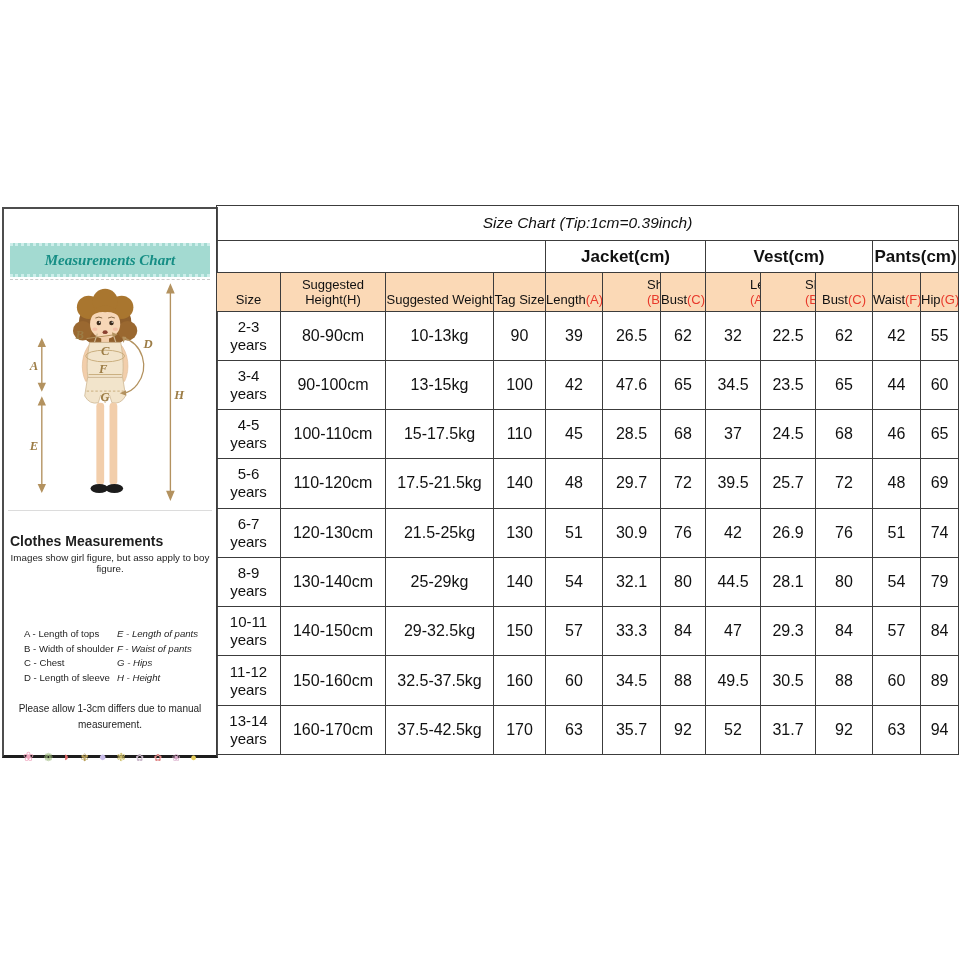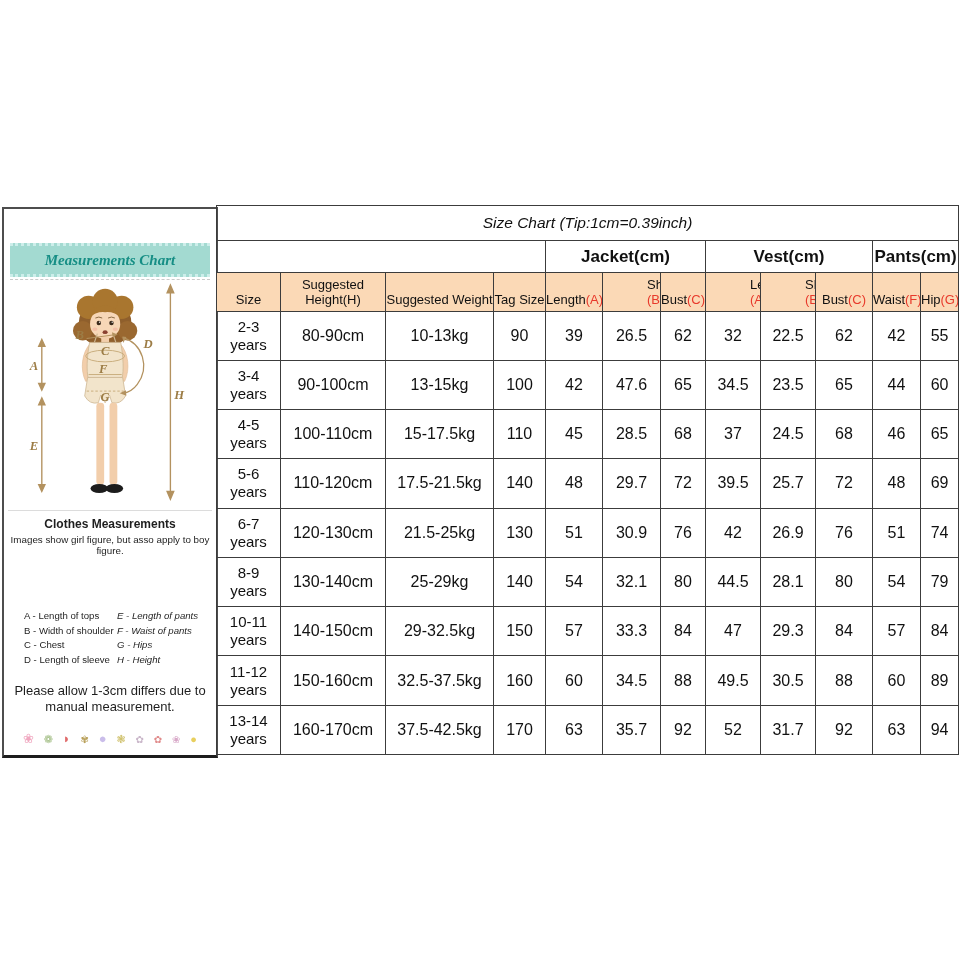--- a/index.html
+++ b/index.html
@@ -14,27 +14,27 @@
   .banner {
     margin:34px 6px 0 6px; height:34px; line-height:28px; text-align:center;
     background:#a3dad1; border-top:3px dotted #cdeeea; border-bottom:3px dotted #cdeeea;
     font-family:"Liberation Serif", serif; font-style:italic; font-weight:bold;
     font-size:15px; color:#168e85;
   }
   .banner-underline { margin:2px 6px 0 6px; border-top:1px dashed #c9c9c9; }
   .figure-wrap { width:200px; height:226px; margin:2px auto 0 auto; }
   .figure-divider { margin:2px 4px 0 4px; border-top:1px solid #dcdcdc; }
   .notes { padding:6px 6px 0 6px; color:#1e1e1e; }
-  .notes-heading { text-align:center; font-size:12px; font-weight:bold; }
+  .notes-heading { text-align:left; font-size:14px; font-weight:bold;margin-top:16px; }
   .notes-sub { text-align:center; font-size:9.8px; margin-top:3px; }
   .legend { display:flex; margin-top:5px; padding-left:14px; }
   .legend-col { font-size:9.6px; line-height:14.5px;margin-top:48px; }
   .legend-col.left { width:96px; }
   .legend-col.right { width:96px;font-style:italic; }
-  .disclaimer { margin-top:16px; text-align:center; font-size:13px; line-height:16px; padding:0 4px; }
+  .disclaimer { margin-top:16px; text-align:center; font-size:10px; line-height:16px; padding:0 4px; }
   .doodle-row { margin-top:8px; display:flex; justify-content:space-around; align-items:flex-end; padding:0 8px; height:22px; }
   .doodle-row span { line-height:1; }
 
   
   .chart-wrap { position:absolute; left:216px; top:205px; width:742px; height:550px; }
   table.size-table { width:742px; height:550px; border-collapse:collapse; table-layout:fixed; }
   .size-table td, .size-table th { border:1px solid #3c3c3c; text-align:center; vertical-align:middle; color:#111; overflow:hidden; }
   .title-row td { height:35px; font-size:15.5px; font-weight:normal; border:1px solid #3c3c3c;font-style:italic; }
   .group-row td { height:32px; font-size:17px; font-weight:bold; }
   .head-row th { height:38px; background:#fbd9b6; font-size:13px; font-weight:normal; vertical-align:bottom; padding-bottom:4px; line-height:15px; }

